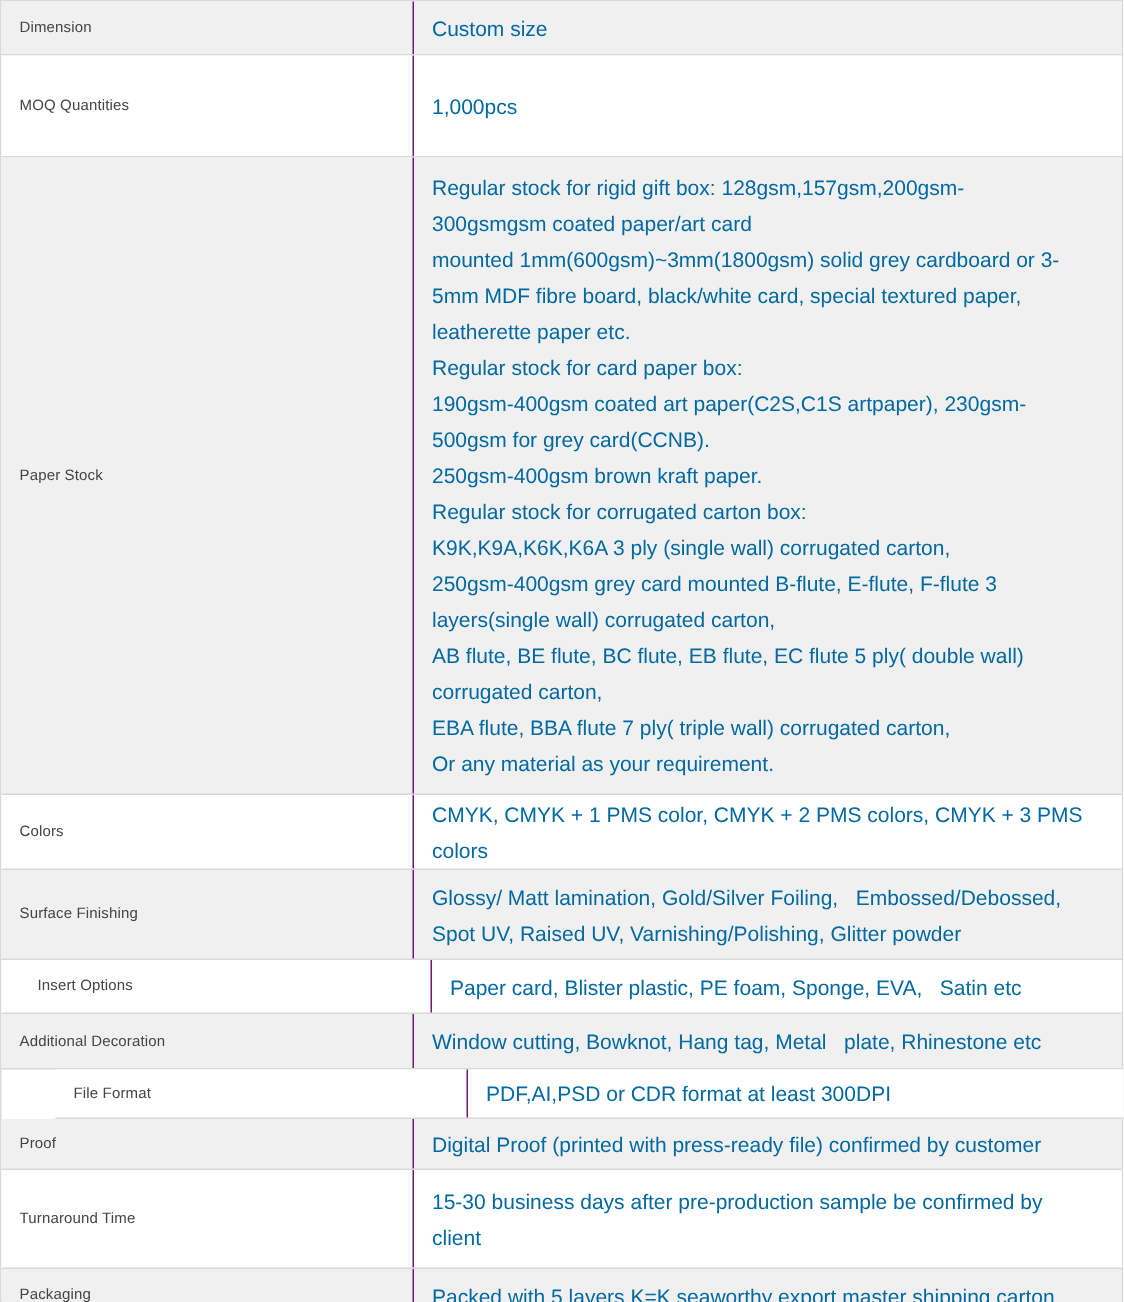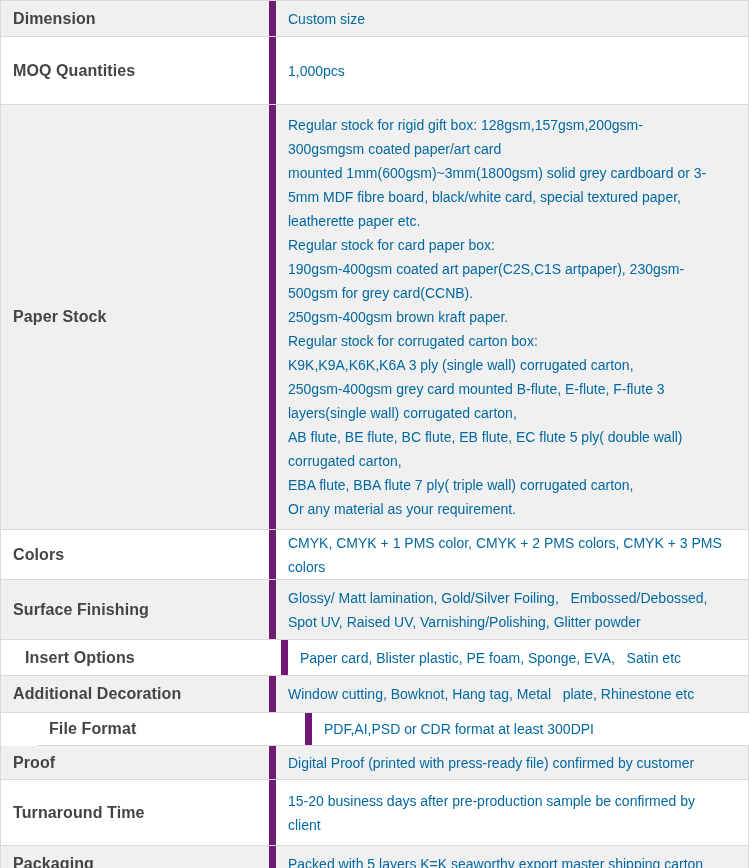--- a/index.html
+++ b/index.html
@@ -34,25 +34,25 @@
   .row:nth-child(9)  { height: 34px; }
   .row:nth-child(10) { height: 66px; }
   .row:nth-child(11) { height: 35px; }
   .cell {
     display: flex;
     align-items: center;
   }
   .cell.label {
     width: 275px;
     flex: 0 0 275px;
-    border-right: 7px solid #701a75;
+    border-right: 1px solid #701a75;
     padding-left: 12px;
     padding-right: 8px;
-    font-size: 16px;
-    font-weight: bold;
+    font-size: 10px;
+    font-weight: normal;
     color: #444444;
     letter-spacing: 0.1px;
   }
   .cell.value {
     flex: 1 1 auto;
     padding-left: 12px;
     padding-right: 5px;
     font-size: 14px;
     color: #0369a1;
     line-height: 24px;
@@ -122,21 +122,21 @@
     <div class="cell value">PDF,AI,PSD or CDR format at least 300DPI</div>
   </div>
 
   <div class="row">
     <div class="cell label">Proof</div>
     <div class="cell value">Digital Proof (printed with press-ready file) confirmed by customer</div>
   </div>
 
   <div class="row">
     <div class="cell label">Turnaround Time</div>
-    <div class="cell value">15-20 business days after pre-production sample be confirmed by
+    <div class="cell value">15-30 business days after pre-production sample be confirmed by
 client</div>
   </div>
 
   <div class="row">
     <div class="cell label">Packaging</div>
     <div class="cell value">Packed with 5 layers K=K seaworthy export master shipping carton</div>
   </div>
 
 </div>
 

